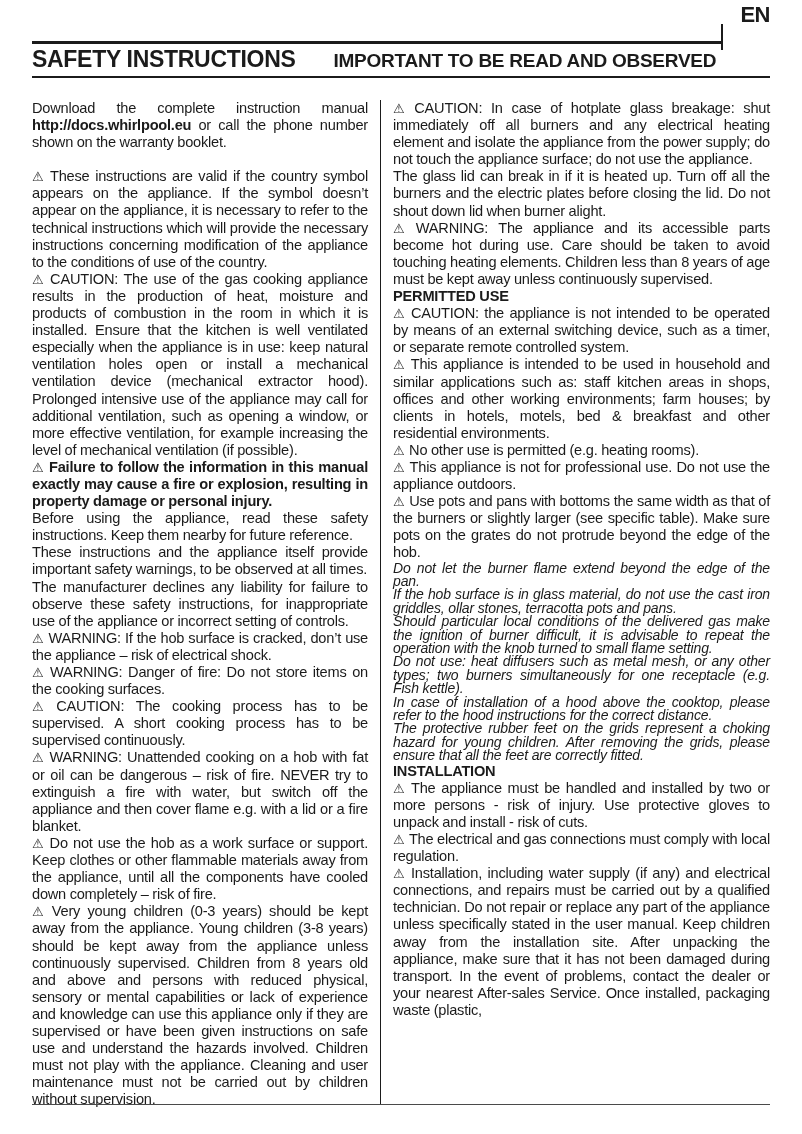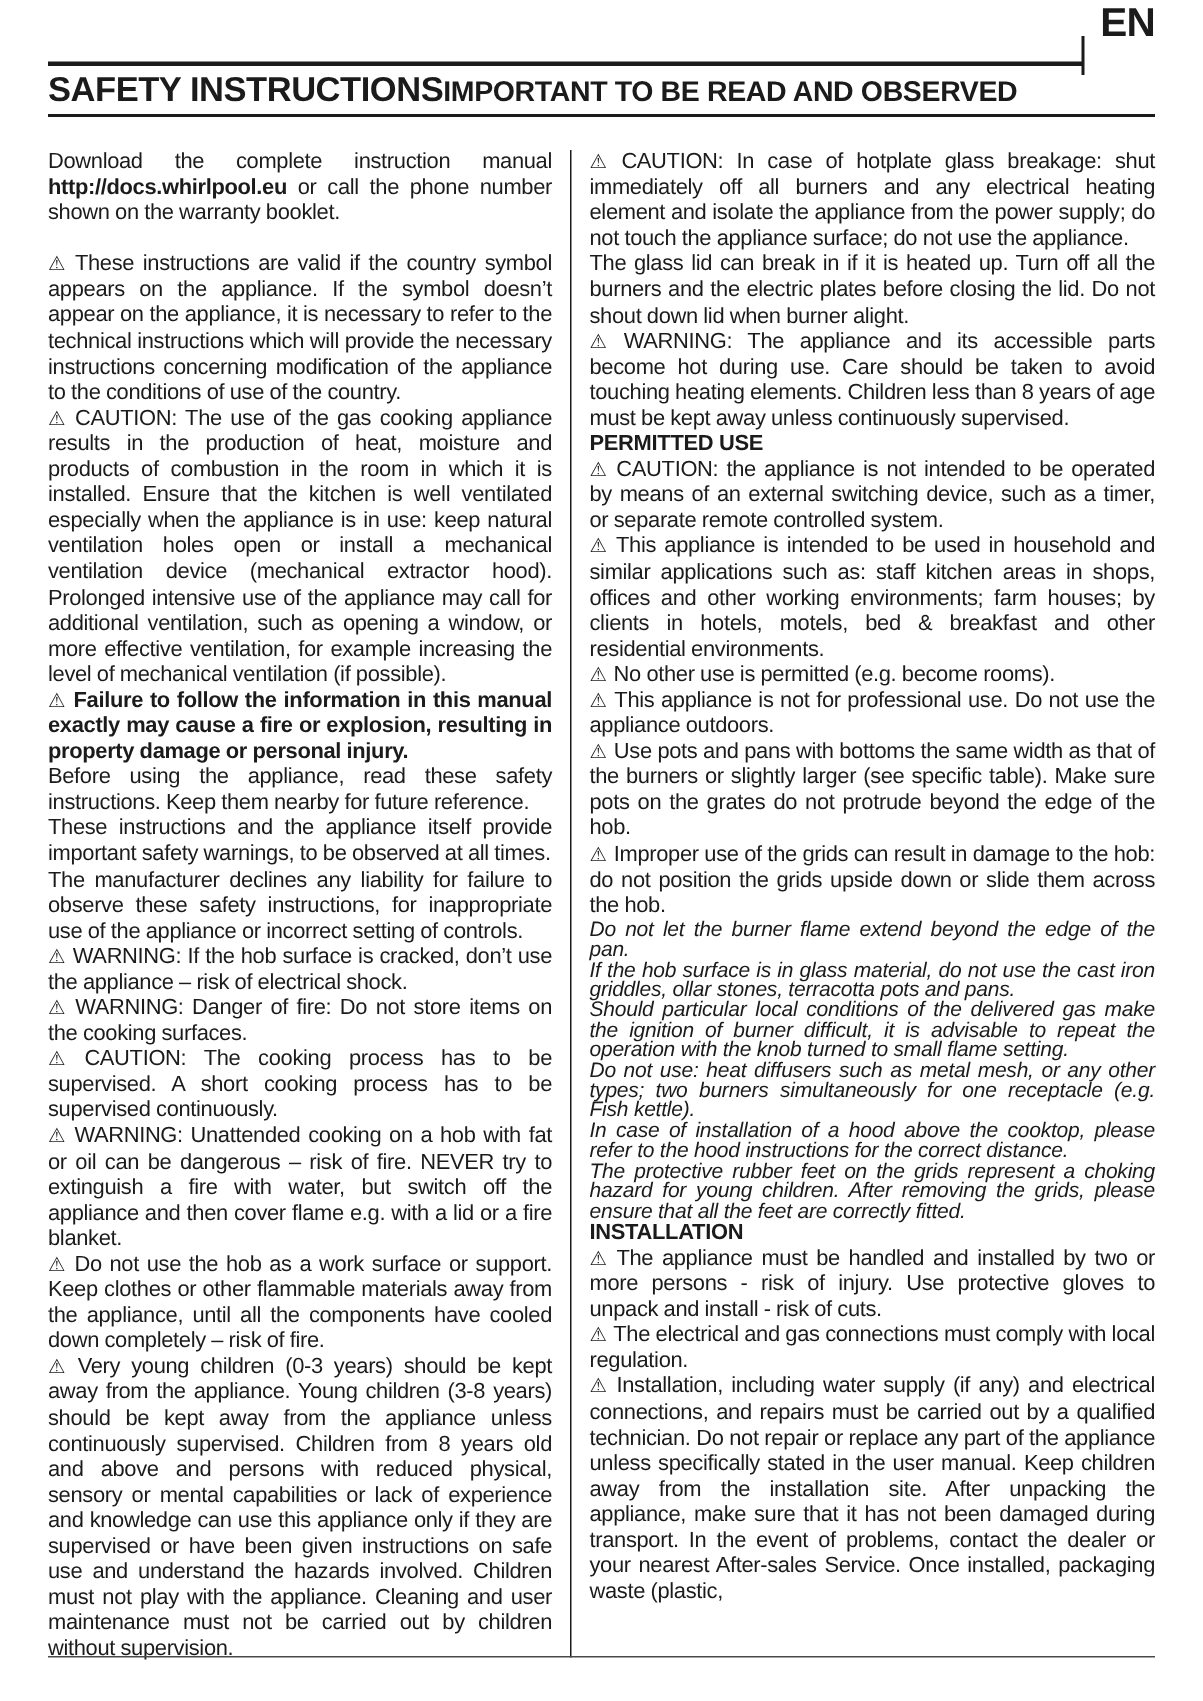--- a/index.html
+++ b/index.html
@@ -28,21 +28,21 @@
 
   
   .header-block {
     position: relative;
     padding-top: 34px;
   }
   .lang-badge {
     position: absolute;
     right: 0px;
     top: 0px;
-    font-size: 27px;
+    font-size: 22px;
     font-weight: bold;
     letter-spacing: -0.5px;
     line-height: 30px;
     color: #1b1b1b;
   }
   .rule-top {
     position: absolute;
     left: 0;
     top: 41px;
     width: 690px;
@@ -67,20 +67,21 @@
   }
   .title-main {
     font-size: 23px;
     font-weight: bold;
     letter-spacing: -0.3px;
   }
   .title-right {
     font-size: 19px;
     font-weight: bold;
     letter-spacing: -0.25px;
+    margin-left: 38px;
   }
 
   
   .columns {
     position: relative;
     display: flex;
     margin-top: 22px;
     height: 1005px;
   }
   .col {
@@ -183,24 +184,23 @@
         <p class="para"><span class="warn">⚠</span> <span>Very young children (0-3 years) should be kept away from the appliance. Young children (3-8 years) should be kept away from the appliance unless continuously supervised. Children from 8 years old and above and persons with reduced physical, sensory or mental capabilities or lack of experience and knowledge can use this appliance only if they are supervised or have been given instructions on safe use and understand the hazards involved. Children must not play with the appliance. Cleaning and user maintenance must not be carried out by children without supervision.</span></p>
       </div>
     <div class="col-divider"></div>
     <div class="col col-right" id="col-right">
         <p class="para"><span class="warn">⚠</span> <span>CAUTION: In case of hotplate glass breakage: shut immediately off all burners and any electrical heating element and isolate the appliance from the power supply; do not touch the appliance surface; do not use the appliance.</span></p>
         <p class="para"><span>The glass lid can break in if it is heated up. Turn off all the burners and the electric plates before closing the lid. Do not shout down lid when burner alight.</span></p>
         <p class="para"><span class="warn">⚠</span> <span>WARNING: The appliance and its accessible parts become hot during use. Care should be taken to avoid touching heating elements. Children less than 8 years of age must be kept away unless continuously supervised.</span></p>
         <p class="section-head">PERMITTED USE</p>
         <p class="para"><span class="warn">⚠</span> <span>CAUTION: the appliance is not intended to be operated by means of an external switching device, such as a timer, or separate remote controlled system.</span></p>
         <p class="para"><span class="warn">⚠</span> <span>This appliance is intended to be used in household and similar applications such as: staff kitchen areas in shops, offices and other working environments; farm houses; by clients in hotels, motels, bed &amp; breakfast and other residential environments.</span></p>
-        <p class="para"><span class="warn">⚠</span> <span>No other use is permitted (e.g. become rooms).</span></p>
+        <p class="para"><span class="warn">⚠</span> <span>No other use is permitted (e.g. heating rooms).</span></p>
         <p class="para"><span class="warn">⚠</span> <span>This appliance is not for professional use. Do not use the appliance outdoors.</span></p>
         <p class="para"><span class="warn">⚠</span> <span>Use pots and pans with bottoms the same width as that of the burners or slightly larger (see specific table). Make sure pots on the grates do not protrude beyond the edge of the hob.</span></p>
-        <p class="para"><span class="warn">⚠</span> <span>Improper use of the grids can result in damage to the hob: do not position the grids upside down or slide them across the hob.</span></p>
         <p class="small"><span>Do not let the burner flame extend beyond the edge of the pan.</span></p>
         <p class="small"><span>If the hob surface is in glass material, do not use the cast iron griddles, ollar stones, terracotta pots and pans.</span></p>
         <p class="small"><span>Should particular local conditions of the delivered gas make the ignition of burner difficult, it is advisable to repeat the operation with the knob turned to small flame setting.</span></p>
         <p class="small"><span>Do not use: heat diffusers such as metal mesh, or any other types; two burners simultaneously for one receptacle (e.g. Fish kettle).</span></p>
         <p class="small"><span>In case of installation of a hood above the cooktop, please refer to the hood instructions for the correct distance.</span></p>
         <p class="small"><span>The protective rubber feet on the grids represent a choking hazard for young children. After removing the grids, please ensure that all the feet are correctly fitted.</span></p>
         <p class="section-head">INSTALLATION</p>
         <p class="para"><span class="warn">⚠</span> <span>The appliance must be handled and installed by two or more persons - risk of injury. Use protective gloves to unpack and install - risk of cuts.</span></p>
         <p class="para"><span class="warn">⚠</span> <span>The electrical and gas connections must comply with local regulation.</span></p>
         <p class="para"><span class="warn">⚠</span> <span>Installation, including water supply (if any) and electrical connections, and repairs must be carried out by a qualified technician. Do not repair or replace any part of the appliance unless specifically stated in the user manual. Keep children away from the installation site. After unpacking the appliance, make sure that it has not been damaged during transport. In the event of problems, contact the dealer or your nearest After-sales Service. Once installed, packaging waste (plastic,</span></p>

